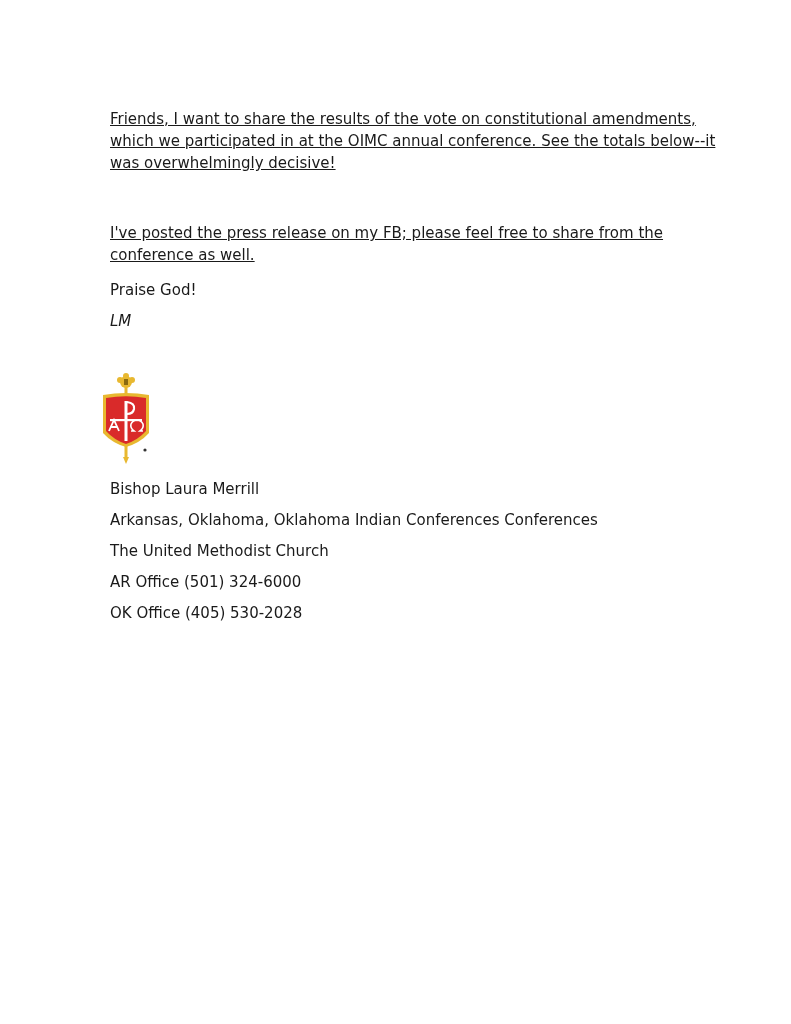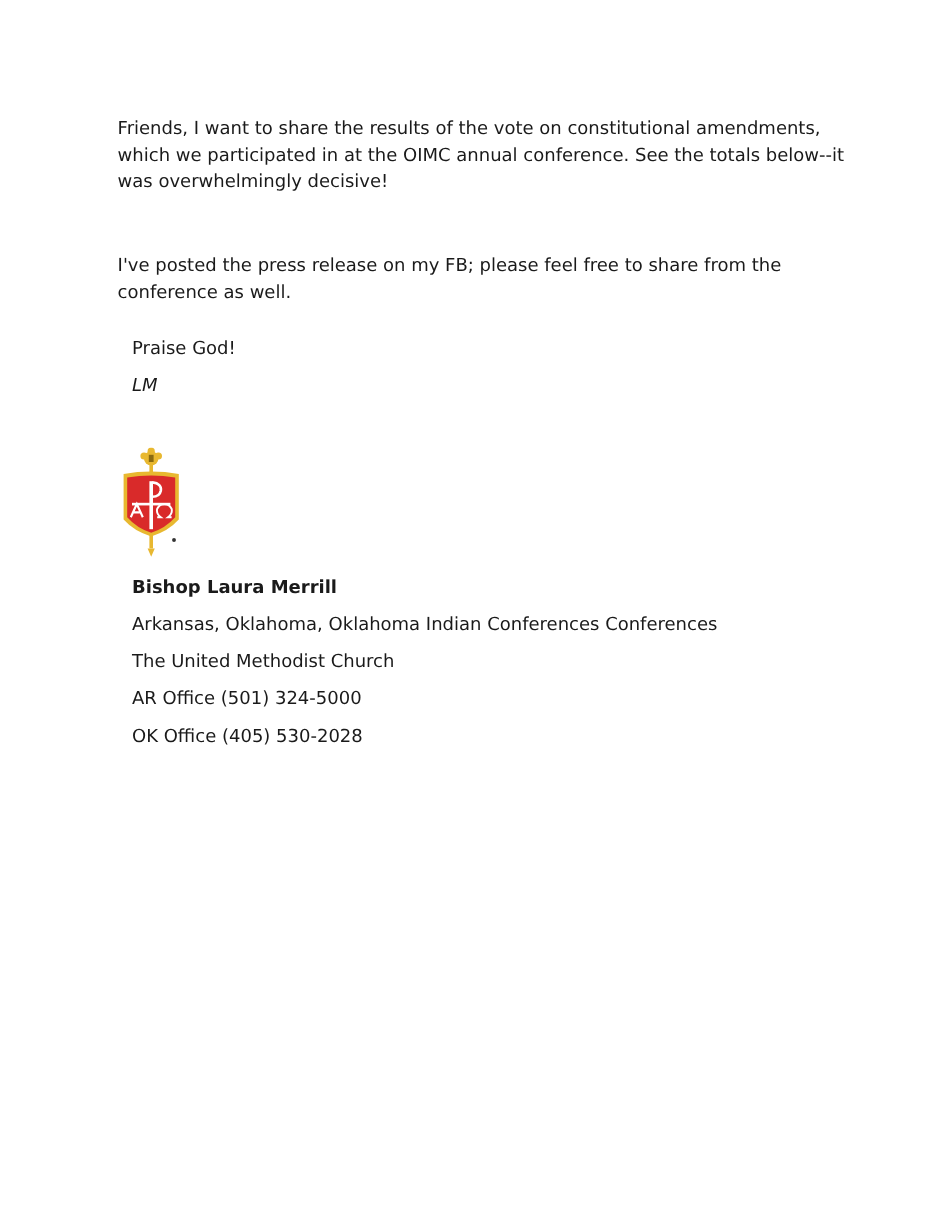--- a/index.html
+++ b/index.html
@@ -2,26 +2,26 @@
 <html><head>
   <meta charset="utf-8">
   <style>
     html, body { margin: 0; padding: 0; background: #ffffff; }
     body {
       width: 791px; height: 1024px; position: relative; overflow: hidden;
       font-family: "DejaVu Sans", sans-serif; color: #1a1a1a;
     }
     .para {
       position: absolute; left: 94px; width: 610px;
-      font-size: 15px; line-height: 22px; margin: 4px;
+      font-size: 15px; line-height: 22px; margin: 16px; text-decoration: underline;
     }
     .line {
       position: absolute; left: 94px; font-size: 15px; line-height: 20px; white-space: nowrap; margin-left: 16px;
     }
-    .bold { font-weight: bold; }
+    .bold { font-weight: normal; }
     .logo { position: absolute; left: 100px; top: 373px; width: 52px; height: 92px; }
   </style>
 </head>
 <body>
 
 <p class="para" style="top:92px;">Friends, I want to share the results of the vote on constitutional amendments, which we participated in at the OIMC annual conference. See the totals below--it was overwhelmingly decisive!</p>
 <p class="para" style="top:206px;">I've posted the press release on my FB; please feel free to share from the conference as well.</p>
 <div class="line" style="top:280px;">Praise God!</div>
 <div class="line" style="top:311px;font-style:italic;">LM</div>
 
@@ -47,14 +47,14 @@
 
   <rect x="24.5" y="72" width="3" height="12" fill="#e8b830"></rect>
   <path d="M23 84 L26 91 L29 84 Z" fill="#e8b830"></path>
 
   <circle cx="45" cy="77" r="1.6" fill="#333333"></circle>
 </svg>
 
 <div class="line bold" style="top:479px;">Bishop Laura Merrill</div>
 <div class="line" style="top:510px;">Arkansas, Oklahoma, Oklahoma Indian Conferences Conferences</div>
 <div class="line" style="top:541px;">The United Methodist Church</div>
-<div class="line" style="top:572px;">AR Office (501) 324-5000</div>
+<div class="line" style="top:572px;">AR Office (501) 324-6000</div>
 <div class="line" style="top:603px;">OK Office (405) 530-2028</div>
 
 </body></html>

